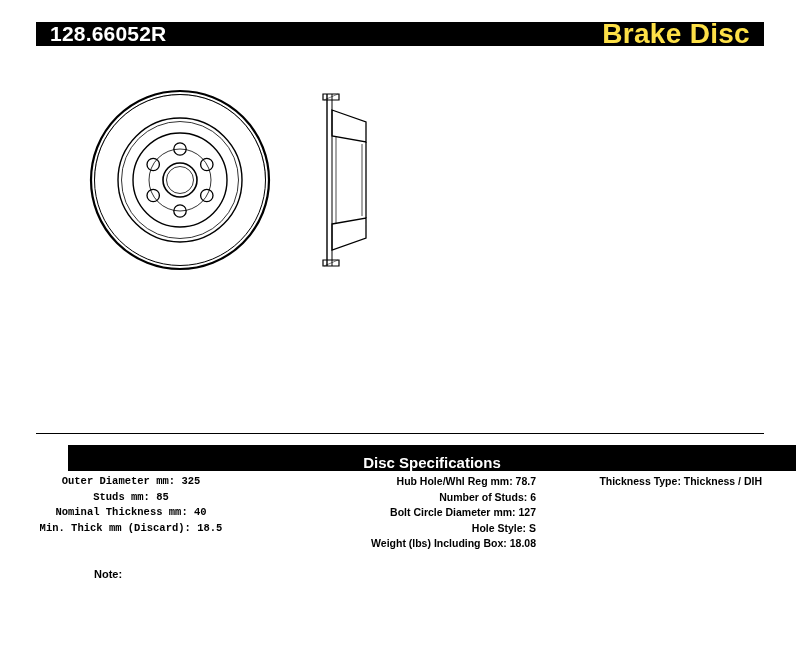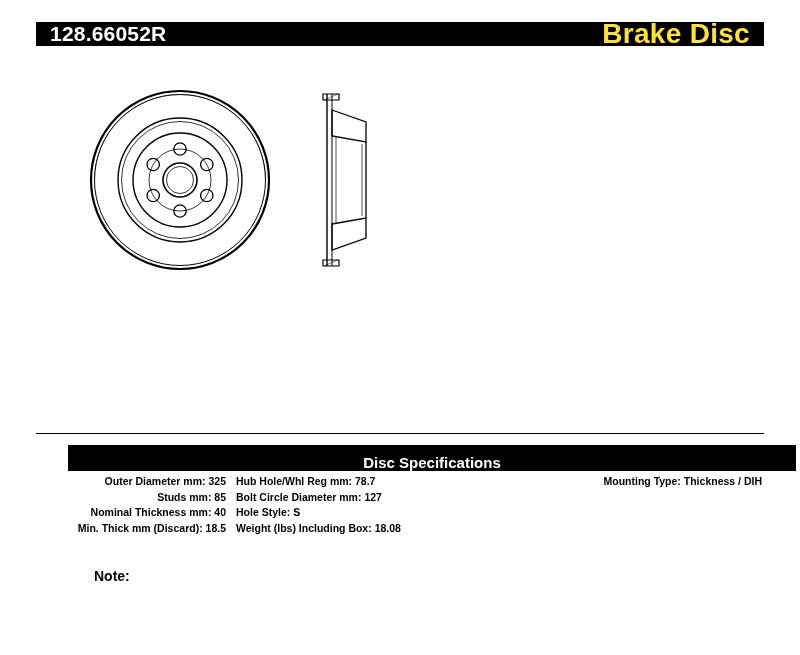--- a/index.html
+++ b/index.html
@@ -95,26 +95,27 @@
     top: 474px;
     width: 728px;
     display: flex;
     align-items: flex-start;
   }
   .spec-col {
     box-sizing: border-box;
   }
   .spec-col.col-left {
     width: 200px;
-    text-align: right;
+    text-align: center;
     padding-right: 10px;
+    font-family: Liberation Mono, monospace;
   }
   .spec-col.col-mid {
     width: 310px;
-    text-align: left;
+    text-align: right;
     padding-right: 10px;
   }
   .spec-col.col-right {
     width: 218px;
     text-align: right;
     padding-right: 2px;
   }
   .spec-row {
     font-size: 10.5px;
     font-weight: bold;
@@ -130,21 +131,21 @@
     position: absolute;
     left: 36px;
     top: 568px;
     width: 728px;
     height: 40px;
   }
   .note-label {
     position: absolute;
     left: 58px;
     top: 0;
-    font-size: 14px;
+    font-size: 11px;
     font-weight: bold;
   }
 </style>
 </head>
 <body>
 
 <div class="header-bar">
   <div class="part-number">128.66052R</div>
   <div class="product-type">Brake Disc</div>
 </div>
@@ -227,36 +228,40 @@
       <span class="spec-value">18.5</span>
     </div>
   </div>
 
   <div class="spec-col col-mid">
     <div class="spec-row">
       <span>Hub Hole/Whl Reg mm:</span> 
       <span class="spec-value">78.7</span>
     </div>
     <div class="spec-row">
+      <span>Number of Studs:</span> 
+      <span class="spec-value">6</span>
+    </div>
+    <div class="spec-row">
       <span>Bolt Circle Diameter mm:</span> 
       <span class="spec-value">127</span>
     </div>
     <div class="spec-row">
       <span>Hole Style:</span> 
       <span class="spec-value">S</span>
     </div>
     <div class="spec-row">
       <span>Weight (lbs) Including Box:</span> 
       <span class="spec-value">18.08</span>
     </div>
   </div>
 
   <div class="spec-col col-right">
     <div class="spec-row">
-      <span>Mounting Type:</span> 
+      <span>Thickness Type:</span> 
       <span class="spec-value">Thickness / DIH</span>
     </div>
   </div>
 
 </div>
 
 <div class="note-area">
   <span class="note-label">Note:</span>
 </div>
 

